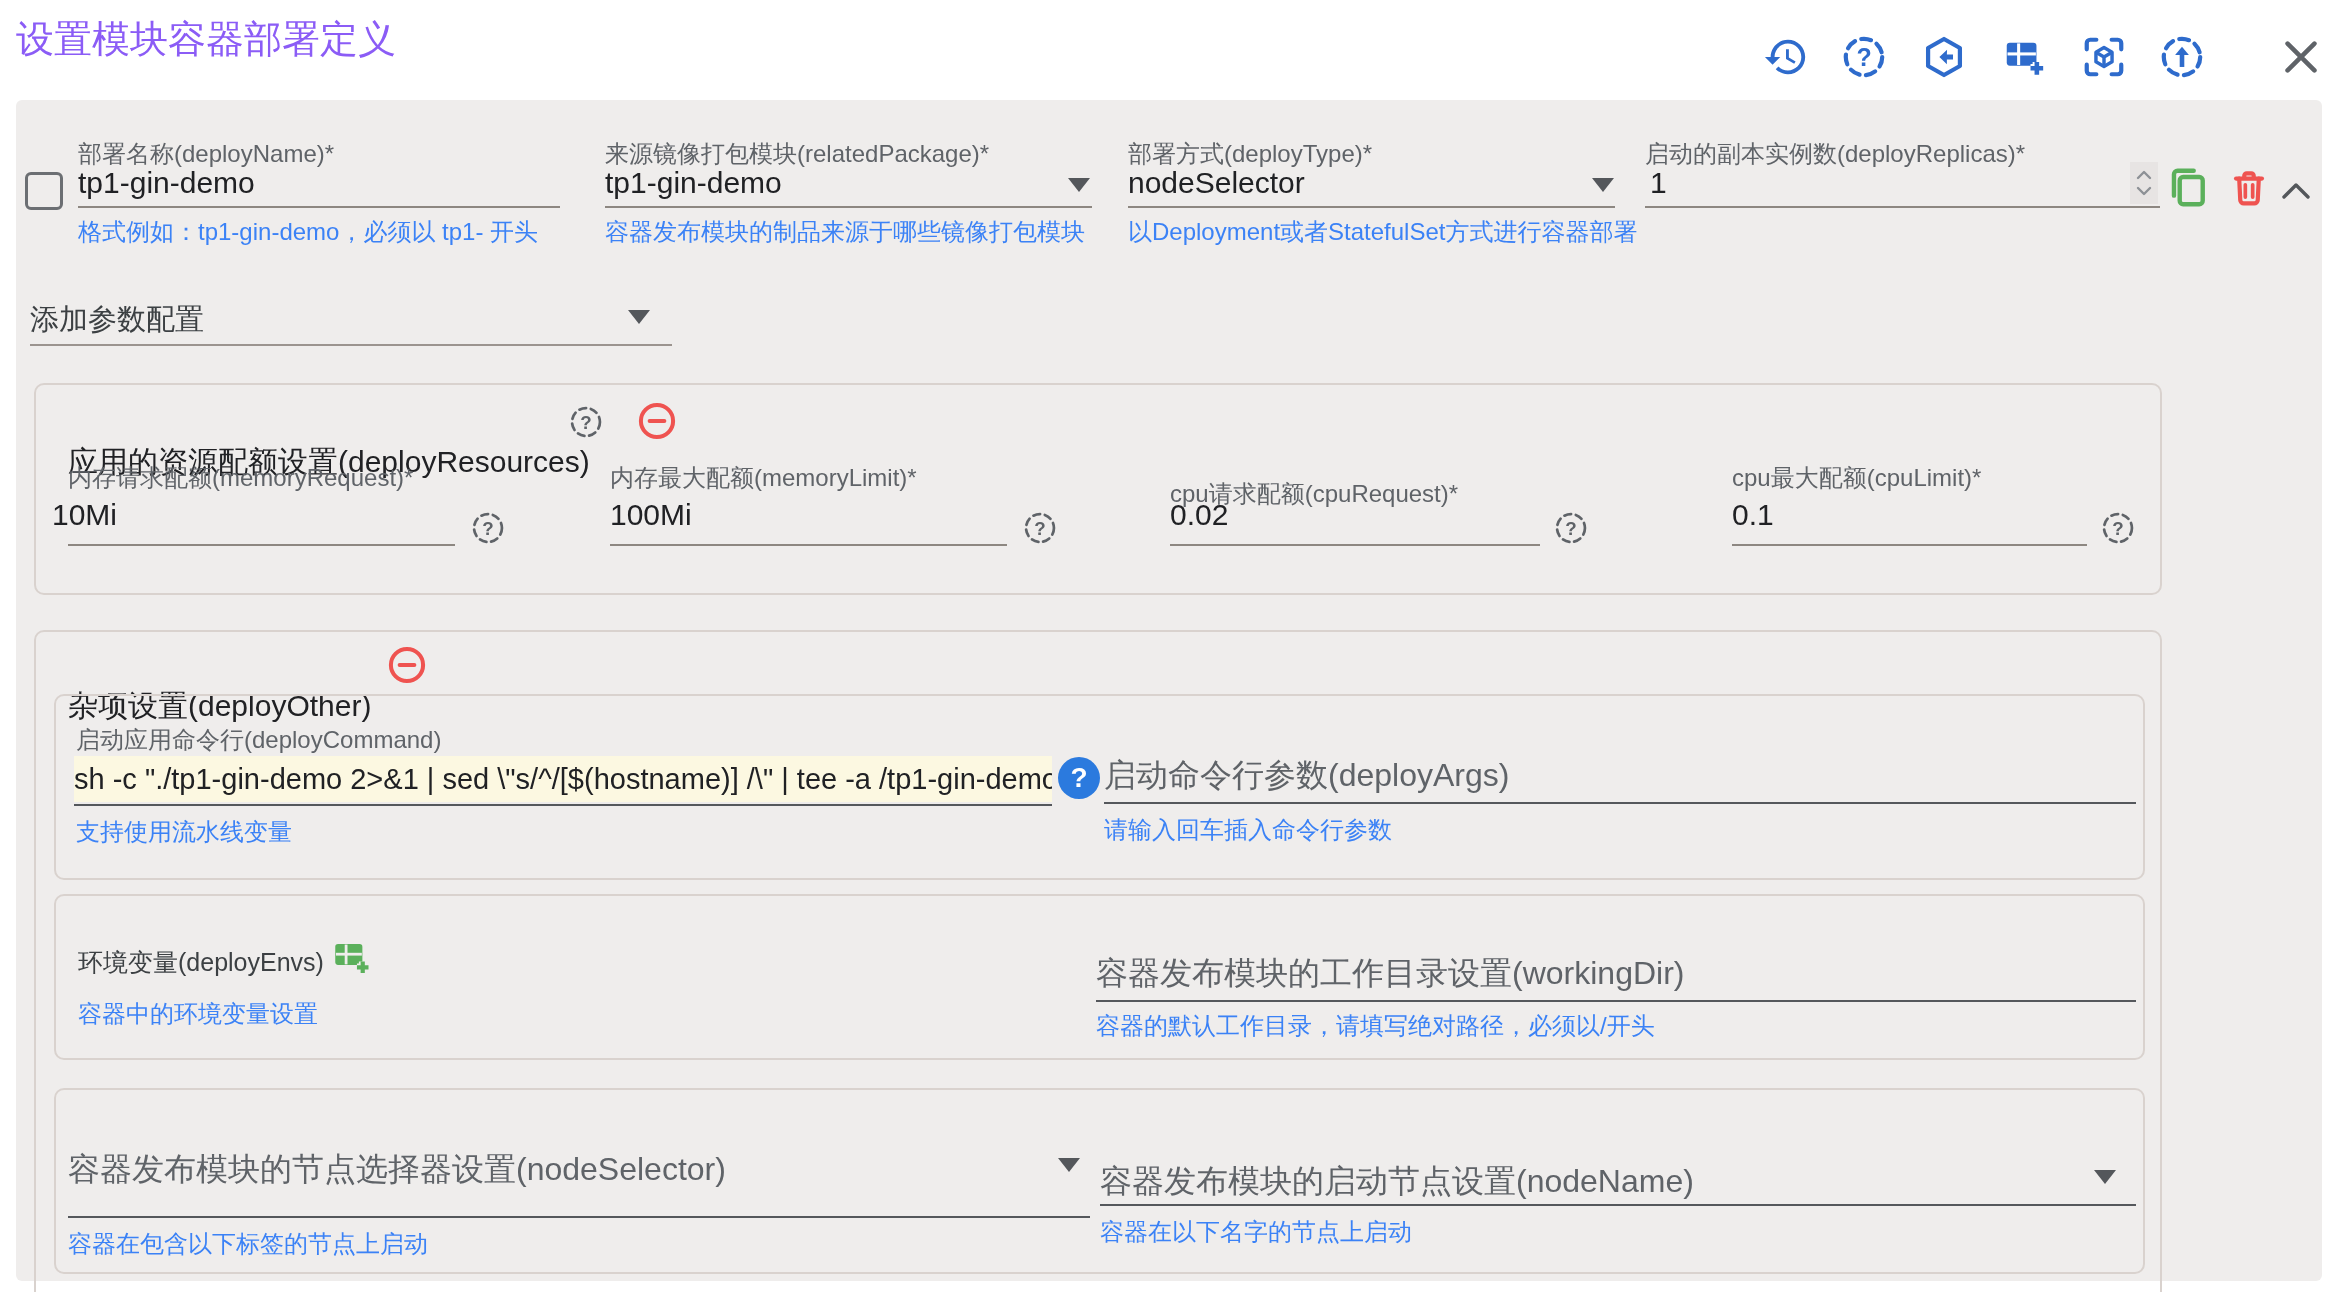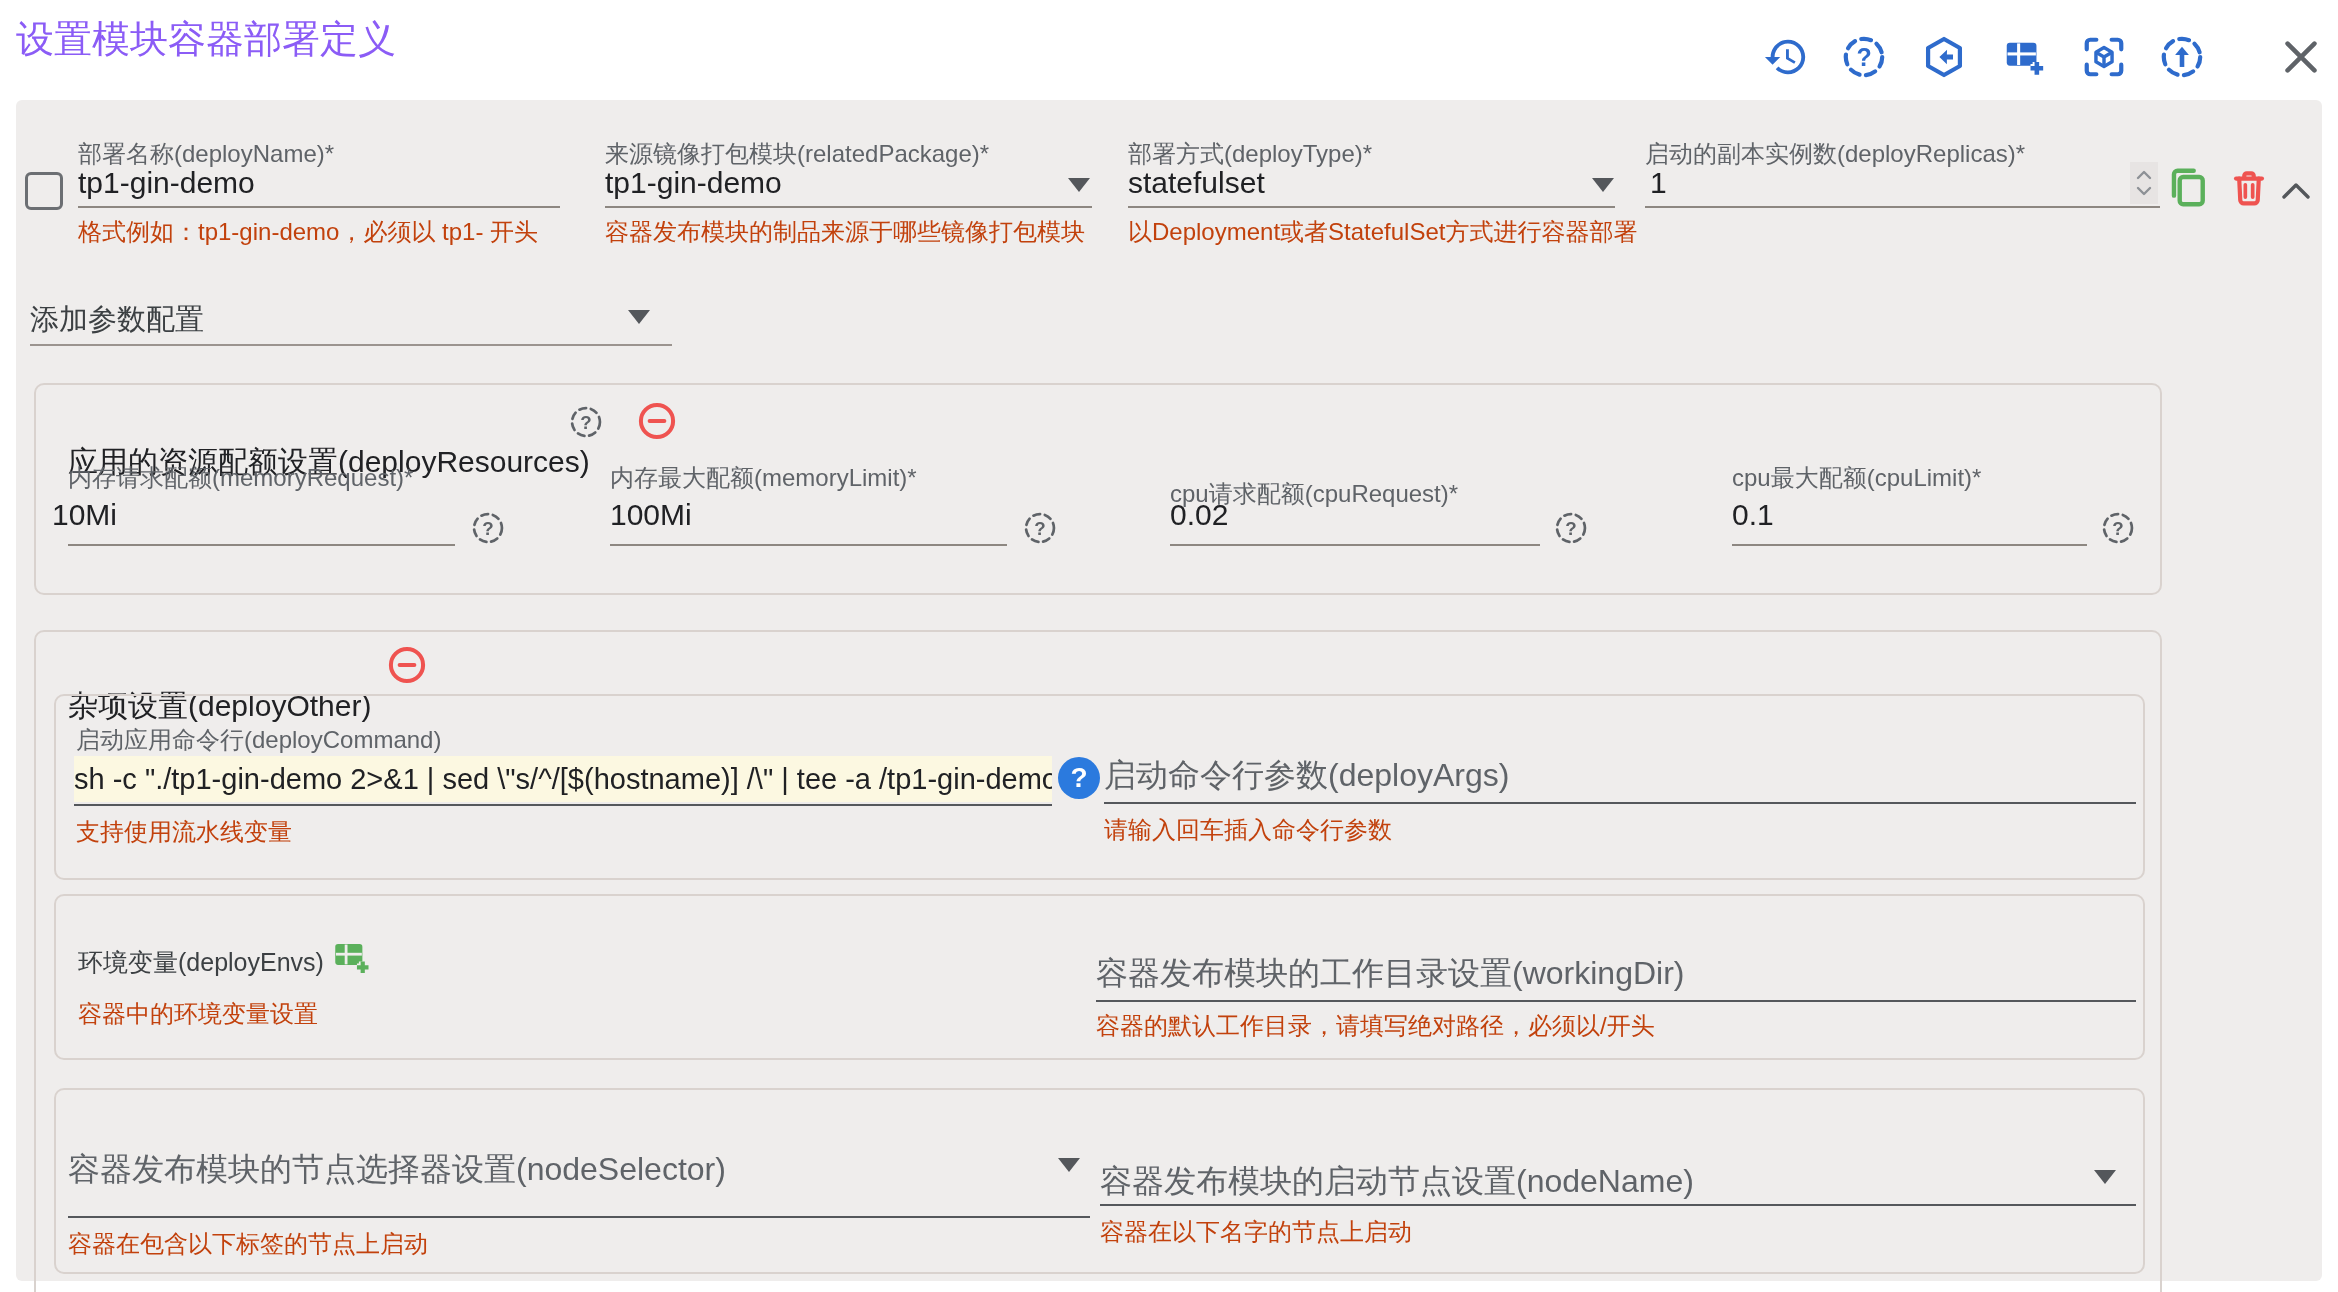--- a/index.html
+++ b/index.html
@@ -8,21 +8,21 @@
   
   .title{left:16px;top:14px;font-size:38px;color:#8b5cf6;font-weight:400;}
   .tool-icon{width:46px;height:46px;top:34px;cursor:pointer;}
   .tool-icon svg{width:46px;height:46px;display:block;}
   
   .panel{left:16px;top:100px;width:2306px;height:1181px;background:#efedec;border-radius:6px;}
   
   .lbl{font-size:24px;color:#5f6368;white-space:nowrap;}
   .val{font-size:30px;color:#202124;white-space:nowrap;}
   .ph{font-size:32px;color:#5f6368;white-space:nowrap;}
-  .hint{font-size:24px;color:#c2410c;white-space:nowrap;}
+  .hint{font-size:24px;color:#3b82f6;white-space:nowrap;}
   .sect{font-size:30px;color:#202124;white-space:nowrap;margin-top:40px;}
   .ul{height:2px;background:#8d8781;}
   .box{border:2px solid #d9d2ce;border-radius:10px;}
   
   .tri{width:0;height:0;border-left:11px solid transparent;border-right:11px solid transparent;
        border-top:14px solid #54575b;cursor:pointer;}
   .checkbox{width:32px;height:32px;border:3px solid #6c6f73;border-radius:6px;cursor:pointer;}
   .stepper{width:28px;height:42px;background:#e7e4e3;display:flex;flex-direction:column;
            align-items:center;justify-content:center;cursor:pointer;}
   .qmark-dashed{width:36px;height:36px;}
@@ -93,21 +93,21 @@
 <div class="abs ul" style="left:78px;top:206px;width:482px;"></div>
 <div class="abs hint" style="left:78px;top:216px;">格式例如：tp1-gin-demo，必须以 tp1- 开头</div>
 
 <div class="abs lbl" style="left:605px;top:138px;">来源镜像打包模块(relatedPackage)*</div>
 <div class="abs val" style="left:605px;top:166px;">tp1-gin-demo</div>
 <div class="abs tri" style="left:1068px;top:178px;"></div>
 <div class="abs ul" style="left:605px;top:206px;width:487px;"></div>
 <div class="abs hint" style="left:605px;top:216px;">容器发布模块的制品来源于哪些镜像打包模块</div>
 
 <div class="abs lbl" style="left:1128px;top:138px;">部署方式(deployType)*</div>
-<div class="abs val" style="left:1128px;top:166px;">statefulset</div>
+<div class="abs val" style="left:1128px;top:166px;">nodeSelector</div>
 <div class="abs tri" style="left:1592px;top:178px;"></div>
 <div class="abs ul" style="left:1128px;top:206px;width:487px;"></div>
 <div class="abs hint" style="left:1128px;top:216px;">以Deployment或者StatefulSet方式进行容器部署</div>
 
 <div class="abs lbl" style="left:1645px;top:138px;">启动的副本实例数(deployReplicas)*</div>
 <div class="abs val" style="left:1650px;top:166px;">1</div>
 <div class="abs ul" style="left:1645px;top:206px;width:515px;"></div>
 <div class="abs stepper" style="left:2130px;top:162px;">
   <svg width="22" height="36" viewBox="0 0 22 36" fill="none" stroke="#8d9196" stroke-width="2.4" stroke-linecap="round" stroke-linejoin="round">
       <path d="M5 13l6-6 6 6M5 23l6 6 6-6"></path>

